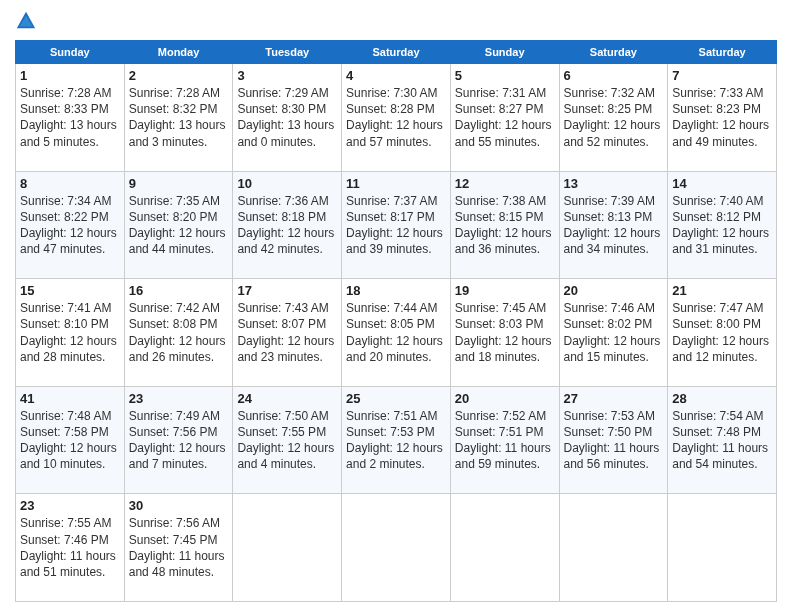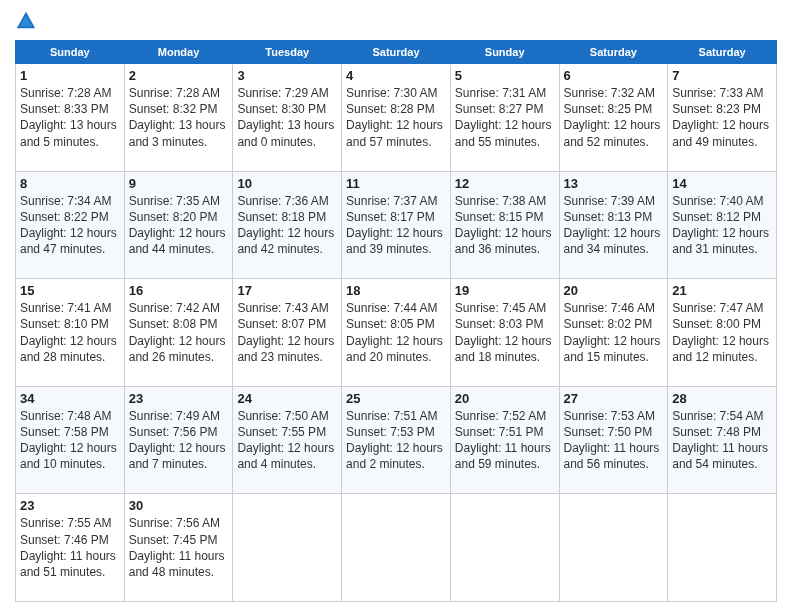--- a/index.html
+++ b/index.html
@@ -257,21 +257,21 @@
       </td>
           <td>
         <span class="day-number">21</span>
         <div class="day-info">
           Sunrise: 7:47 AM<br>Sunset: 8:00 PM<br>Daylight: 12 hours and 12 minutes.
         </div>
       </td>
         </tr>
         <tr>
           <td>
-        <span class="day-number">34</span>
+        <span class="day-number">41</span>
         <div class="day-info">
           Sunrise: 7:48 AM<br>Sunset: 7:58 PM<br>Daylight: 12 hours and 10 minutes.
         </div>
       </td>
           <td>
         <span class="day-number">23</span>
         <div class="day-info">
           Sunrise: 7:49 AM<br>Sunset: 7:56 PM<br>Daylight: 12 hours and 7 minutes.
         </div>
       </td>

